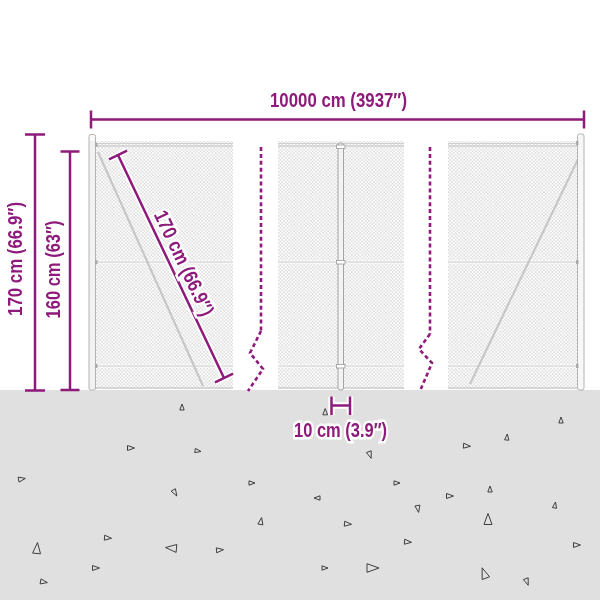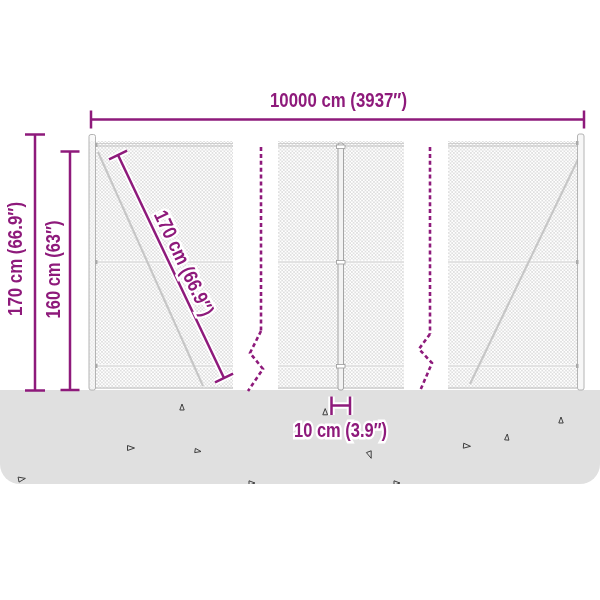--- a/index.html
+++ b/index.html
@@ -1,16 +1,16 @@
 <!DOCTYPE html>
 <html><head>
 <meta charset="utf-8">
 <style>
   html,body{margin:0;padding:0;background:#fff;}
-  .wrap{width:600px;height:484px;position:relative;overflow:hidden;background:#fff;border-radius:20px;}
+  .wrap{width:600px;height:600px;position:relative;overflow:hidden;background:#fff;}
   text{font-family:"Liberation Sans", sans-serif;font-weight:bold;fill:#8e1a7b;}
 </style>
 </head>
 <body>
 <div class="wrap">
 <svg width="600" height="600" viewBox="0 0 600 600" xmlns="http://www.w3.org/2000/svg">
   <defs>
 
     <pattern id="mesh" width="3.4" height="3.4" patternUnits="userSpaceOnUse">
       <path d="M0,1.7 L1.7,0 L3.4,1.7 L1.7,3.4 Z" fill="none" stroke="#c8c8c8" stroke-width="0.5"></path>

